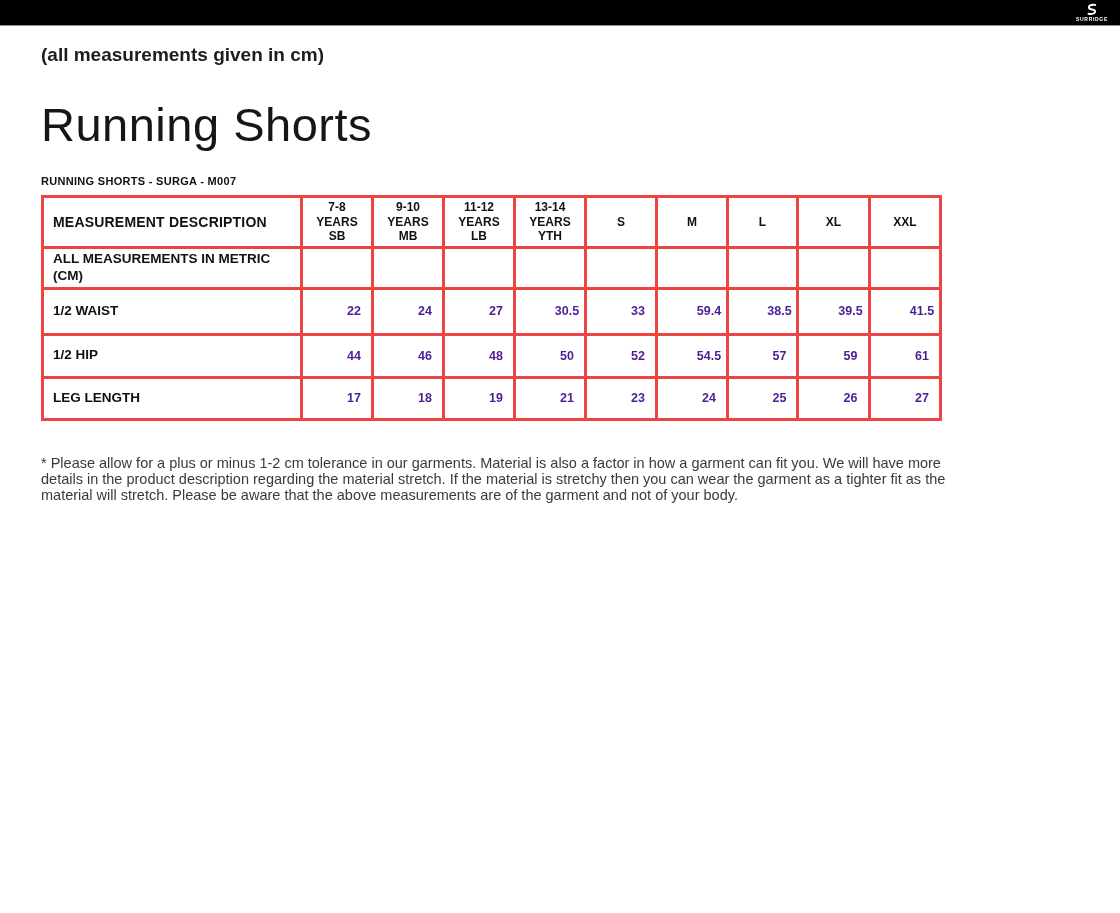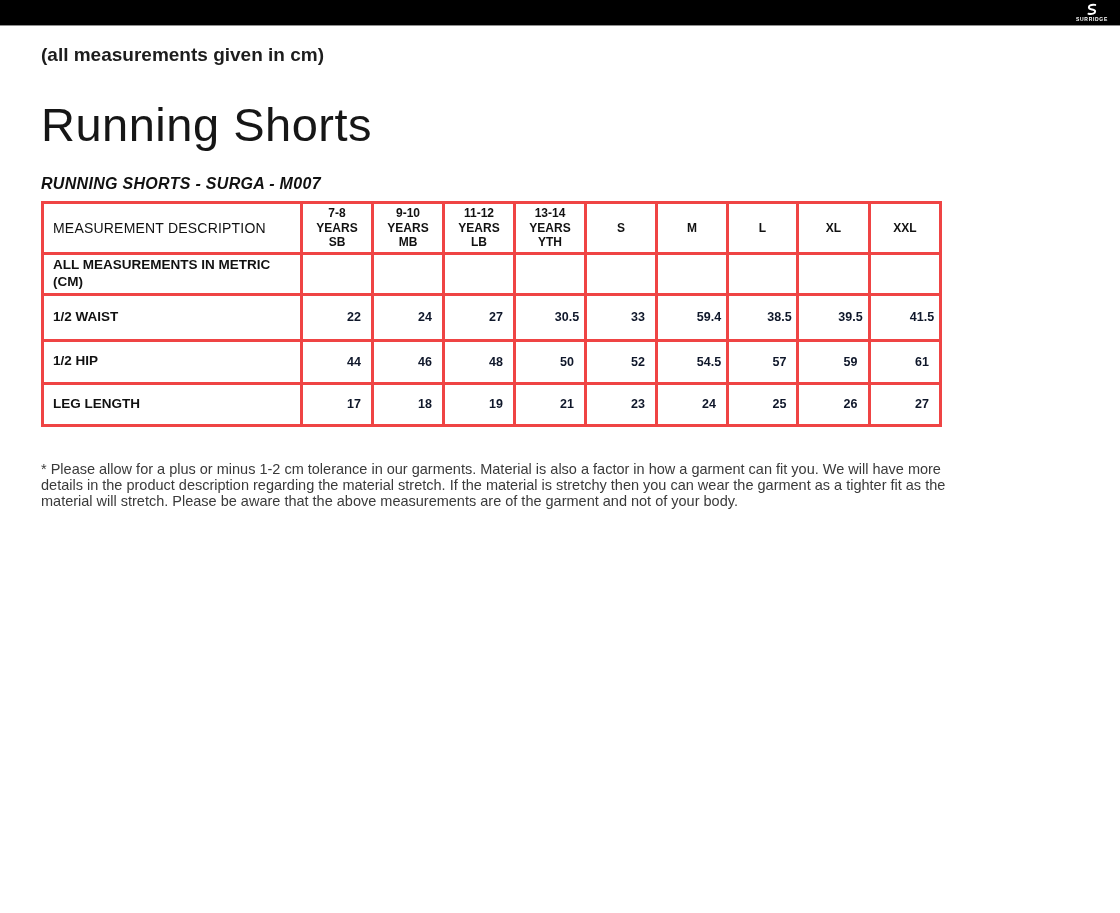--- a/index.html
+++ b/index.html
@@ -53,25 +53,24 @@
   }
   .product-title {
     margin: 31px 0 0 0;
     font-size: 47px;
     font-weight: 300;
     letter-spacing: 0.5px;
     color: #161616;
   }
   .product-code {
     margin: 23px 0 8px 0;
-    font-size: 16px;
+    font-size: 11px;
     font-weight: 700;
     letter-spacing: 0.3px;
     color: #111111;
-    font-style: italic;
   }
   table.size-table {
     border-collapse: collapse;
     width: 898px;
     table-layout: fixed;
   }
   .size-table th, .size-table td {
     border: 3px solid #ef4444;
     padding: 2px;
   }
@@ -83,39 +82,39 @@
   th.col-size {
     font-size: 12px;
     font-weight: 700;
     text-align: center;
     white-space: pre-line;
     line-height: 1.22;
     color: #111111;
   }
   th.col-desc {
     font-size: 14px;
-    font-weight: 400;
+    font-weight: 700;
     text-align: left;
     padding-left: 9px;
     letter-spacing: 0.2px;
     color: #111111;
   }
   td.row-label {
     font-size: 13.5px;
     font-weight: 700;
     text-align: left;
     padding-left: 9px;
     line-height: 1.25;
     color: #111111;
   }
   td.cell-val {
     font-size: 12.5px;
     font-weight: 700;
     text-align: center;
-    color: #0f172a;
+    color: #4c1d95;
     padding-left: 36px;
   }
   .footnote {
     margin: 34px 0 0 0;
     max-width: 908px;
     font-size: 14.5px;
     line-height: 1.12;
     color: #3a3a3a;
   }
 </style>

